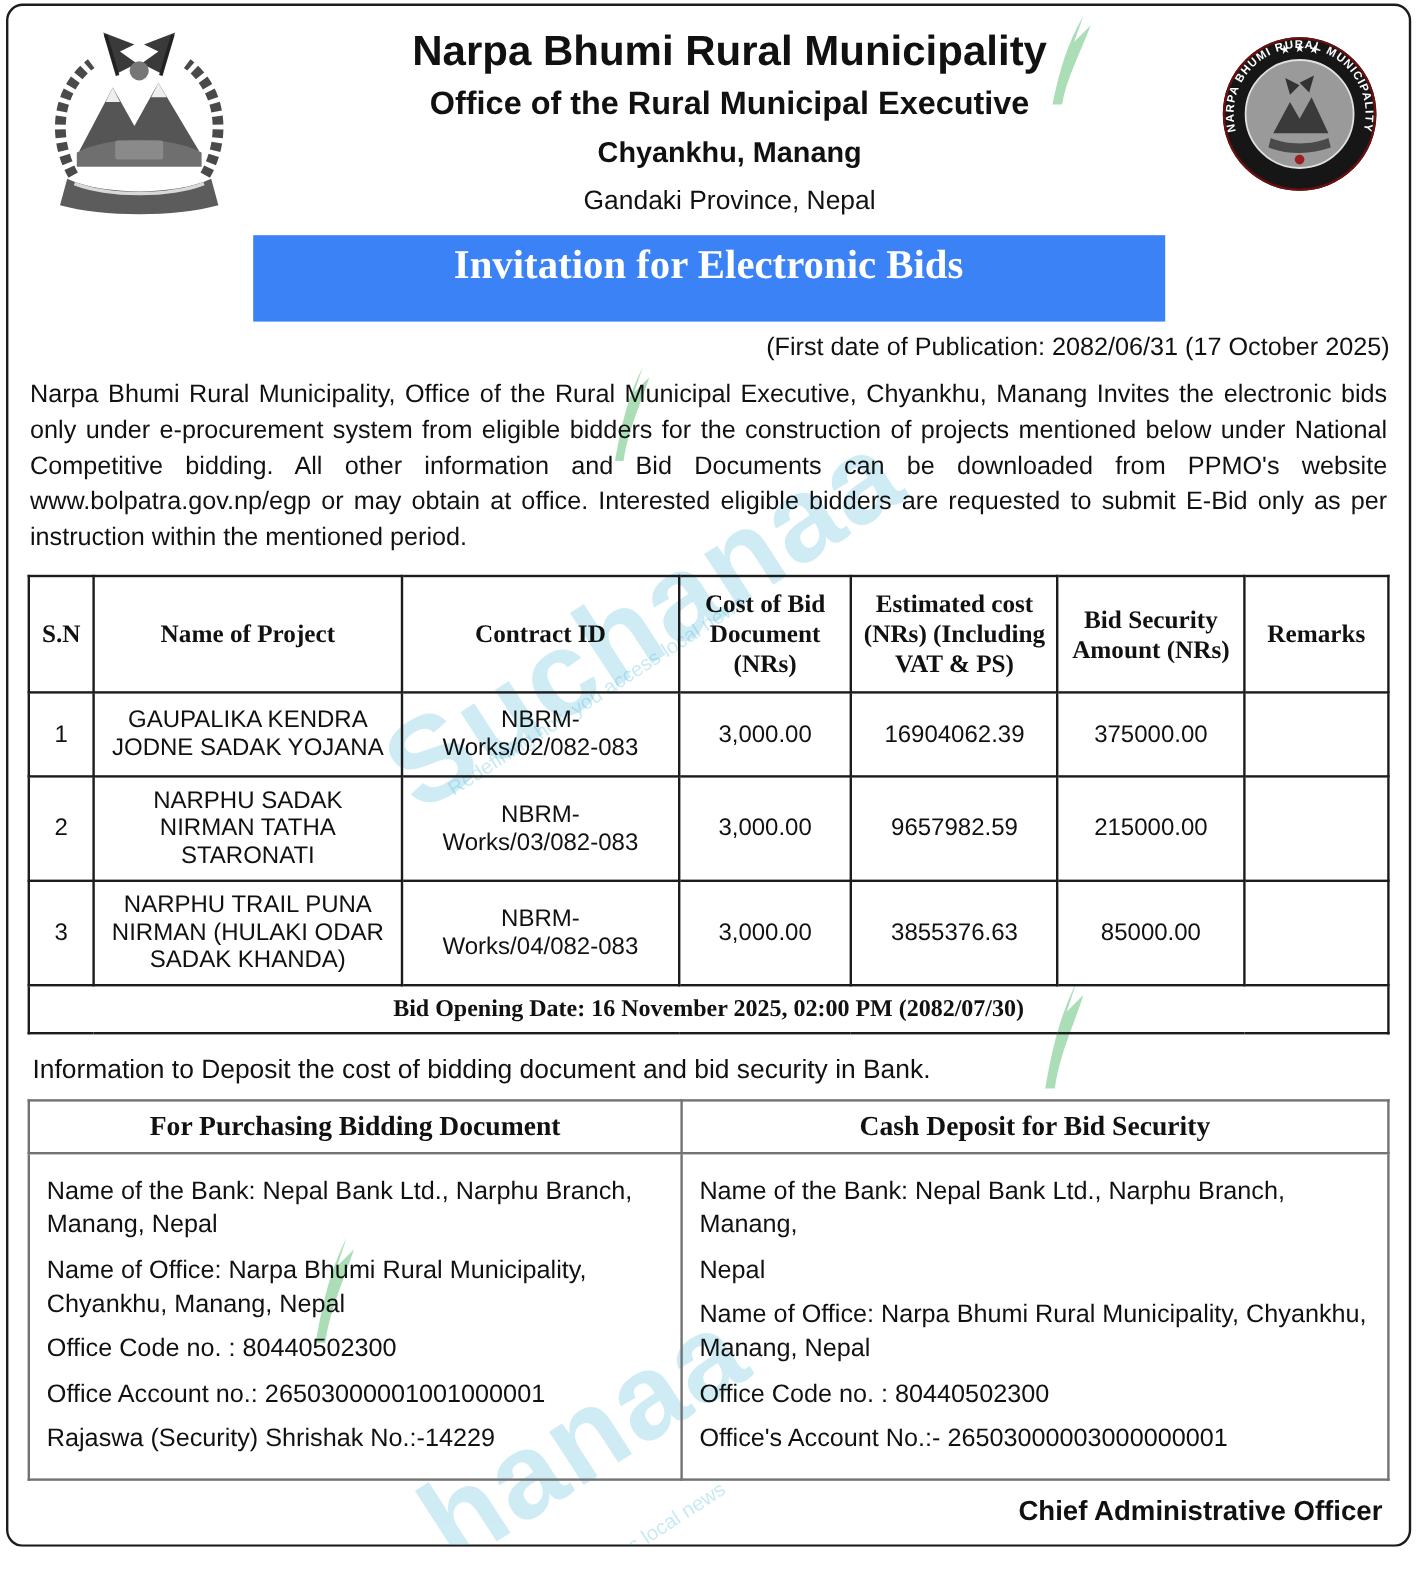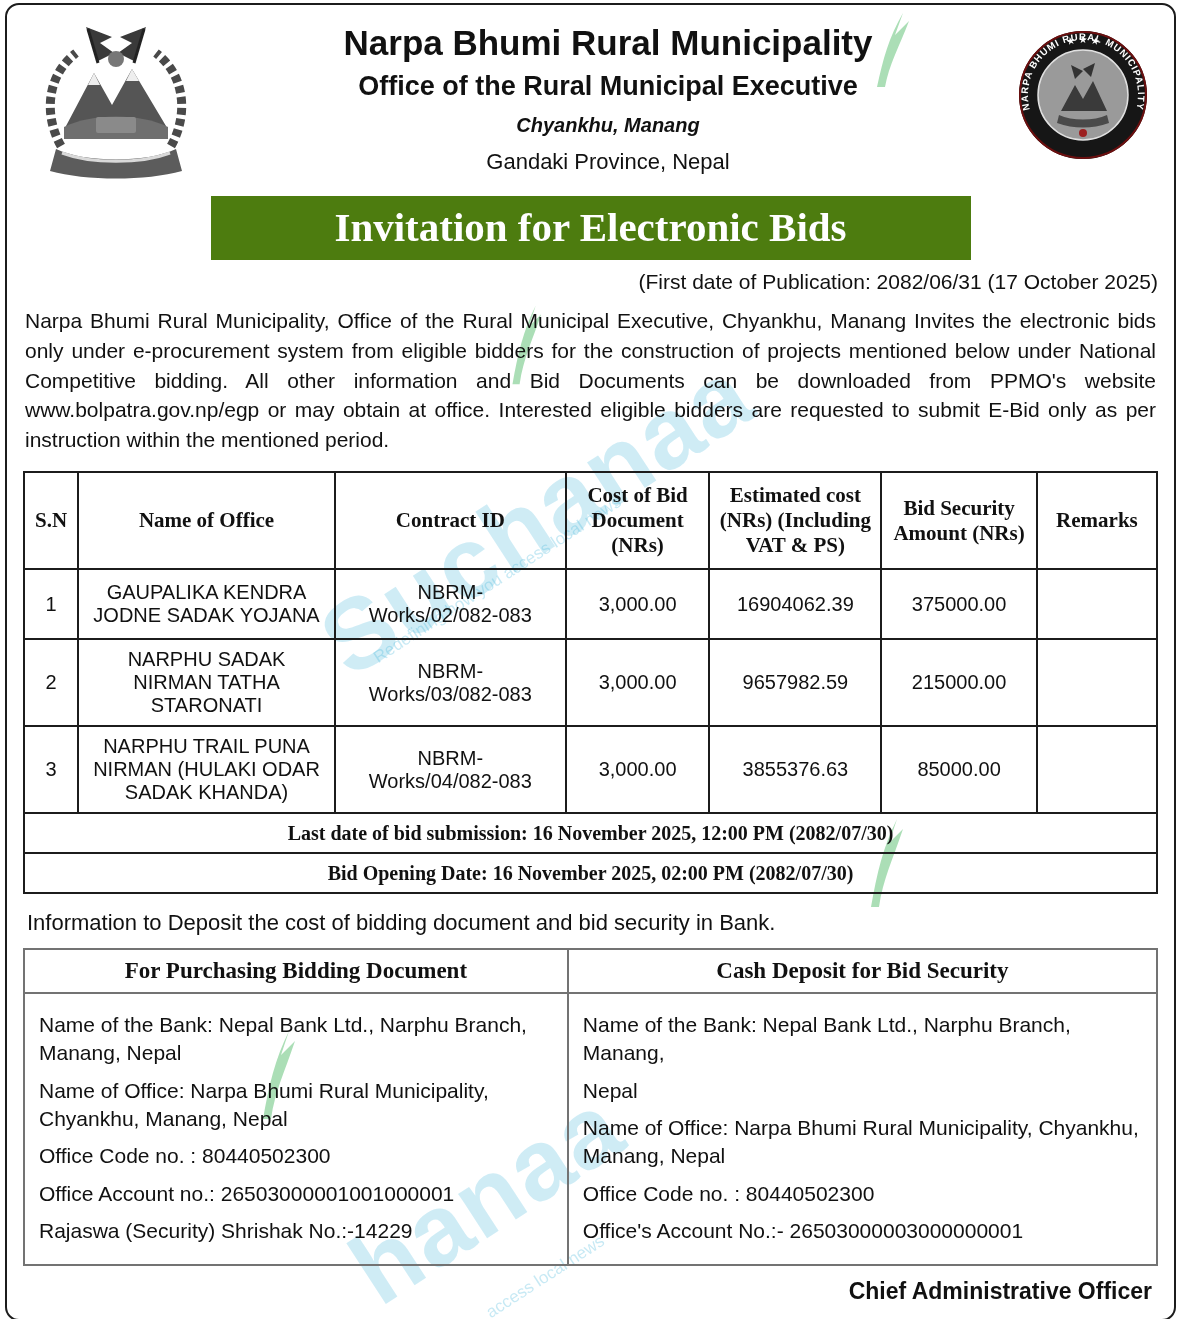--- a/index.html
+++ b/index.html
@@ -34,33 +34,33 @@
   .wm-arrow { position:absolute; pointer-events:none; z-index:0; opacity:0.40; }
   .content { position:relative; z-index:1; }
 
   
   .header { display:flex; align-items:flex-start; }
   .emblem-box { width:185px; display:flex; justify-content:center; padding-top:6px; }
   .seal-box { width:150px; display:flex; justify-content:center; padding-top:14px; }
   .head-center { flex:1; text-align:center; }
   .title-main { font-size:35px; font-weight:bold; margin:8px 0 4px 0; }
   .title-sub1 { font-size:27px; font-weight:bold; margin:8px 0 2px 0; }
-  .title-sub2 { font-size:20px; font-weight:bold; margin:12px 0 2px 0;font-style:italic; }
+  .title-sub2 { font-size:24px; font-weight:bold; margin:12px 0 2px 0; }
   .title-sub3 { font-size:22px; font-weight:normal; margin:12px 0 0 0; }
 
   .banner {
-    background:#4d7c0f;
+    background:#3b82f6;
     color:#ffffff;
     font-family:"Liberation Serif", serif;
     font-weight:bold;
-    font-size:41px;
+    font-size:34px;
     text-align:center;
     width:760px;
     margin:10px auto 6px auto;
-    padding:7px 0 9px 0;
+    padding:7px 0 27px 0;
   }
   .pubdate { text-align:right; font-size:21px; margin:10px 0 12px 0; }
 
   .intro {
     font-size:21px;
     line-height:1.42;
     text-align:justify;
     margin:6px 2px 16px 2px;
   }
 
@@ -223,21 +223,21 @@
         <col style="width:21.8%">
         <col style="width:19.6%">
         <col style="width:12.2%">
         <col style="width:14.6%">
         <col style="width:13.2%">
         <col style="width:10.2%">
       </colgroup>
       <thead>
         <tr>
           <th>S.N</th>
-          <th>Name of Office</th>
+          <th>Name of Project</th>
           <th>Contract ID</th>
           <th>Cost of Bid Document (NRs)</th>
           <th>Estimated cost (NRs) (Including VAT &amp; PS)</th>
           <th>Bid Security Amount (NRs)</th>
           <th>Remarks</th>
         </tr>
       </thead>
       <tbody>
         <tr>
           <td>1</td>
@@ -258,23 +258,20 @@
           <td></td>
         </tr>
         <tr>
           <td>3</td>
           <td class="project">NARPHU TRAIL PUNA NIRMAN (HULAKI ODAR SADAK KHANDA)</td>
           <td class="contract">NBRM-Works/04/082-083</td>
           <td>3,000.00</td>
           <td>3855376.63</td>
           <td>85000.00</td>
           <td></td>
-        </tr>
-        <tr class="foot-row">
-          <td class="table-foot" colspan="7">Last date of bid submission: 16 November 2025, 12:00 PM (2082/07/30)</td>
         </tr>
         <tr class="foot-row">
           <td class="table-foot" colspan="7">Bid Opening Date: 16 November 2025, 02:00 PM (2082/07/30)</td>
         </tr>
       </tbody>
     </table>
 
     <p class="deposit-note">Information to Deposit the cost of bidding document and bid security in Bank.</p>
 
     <table class="bank">

